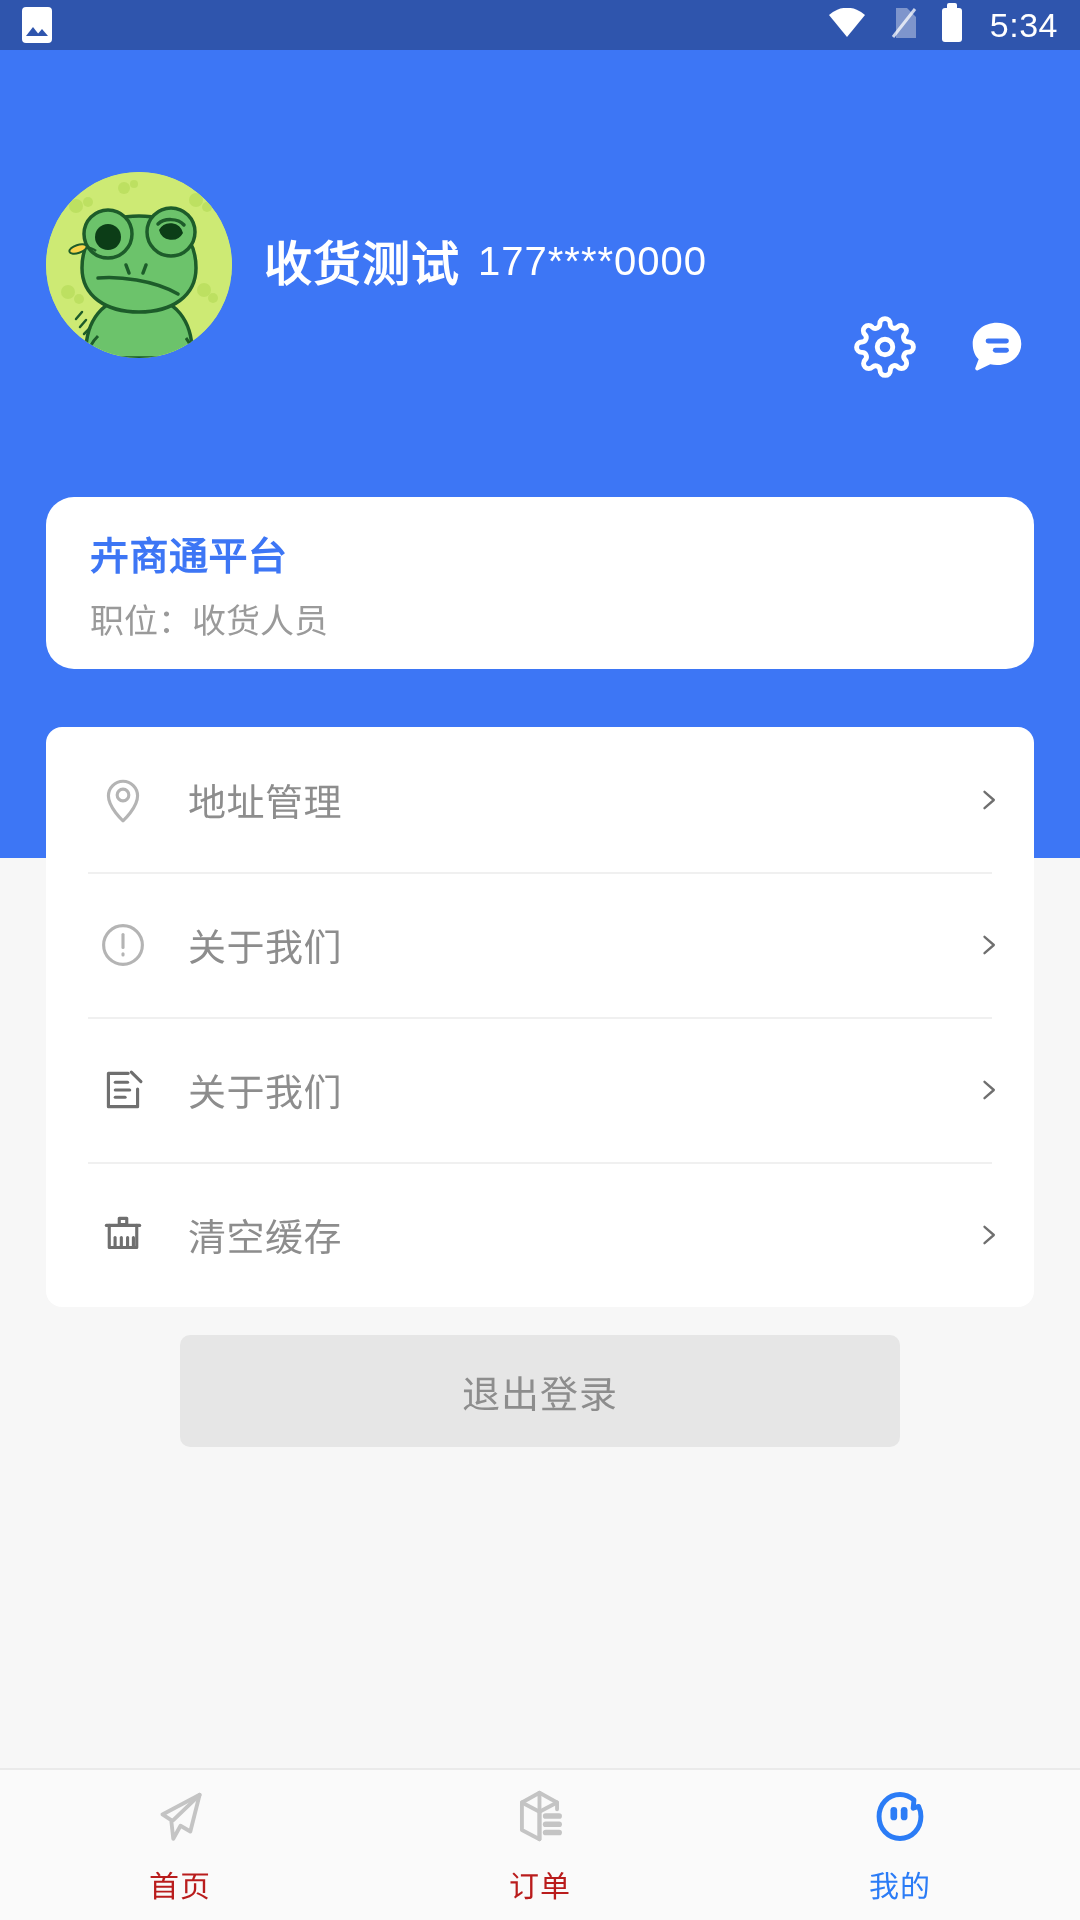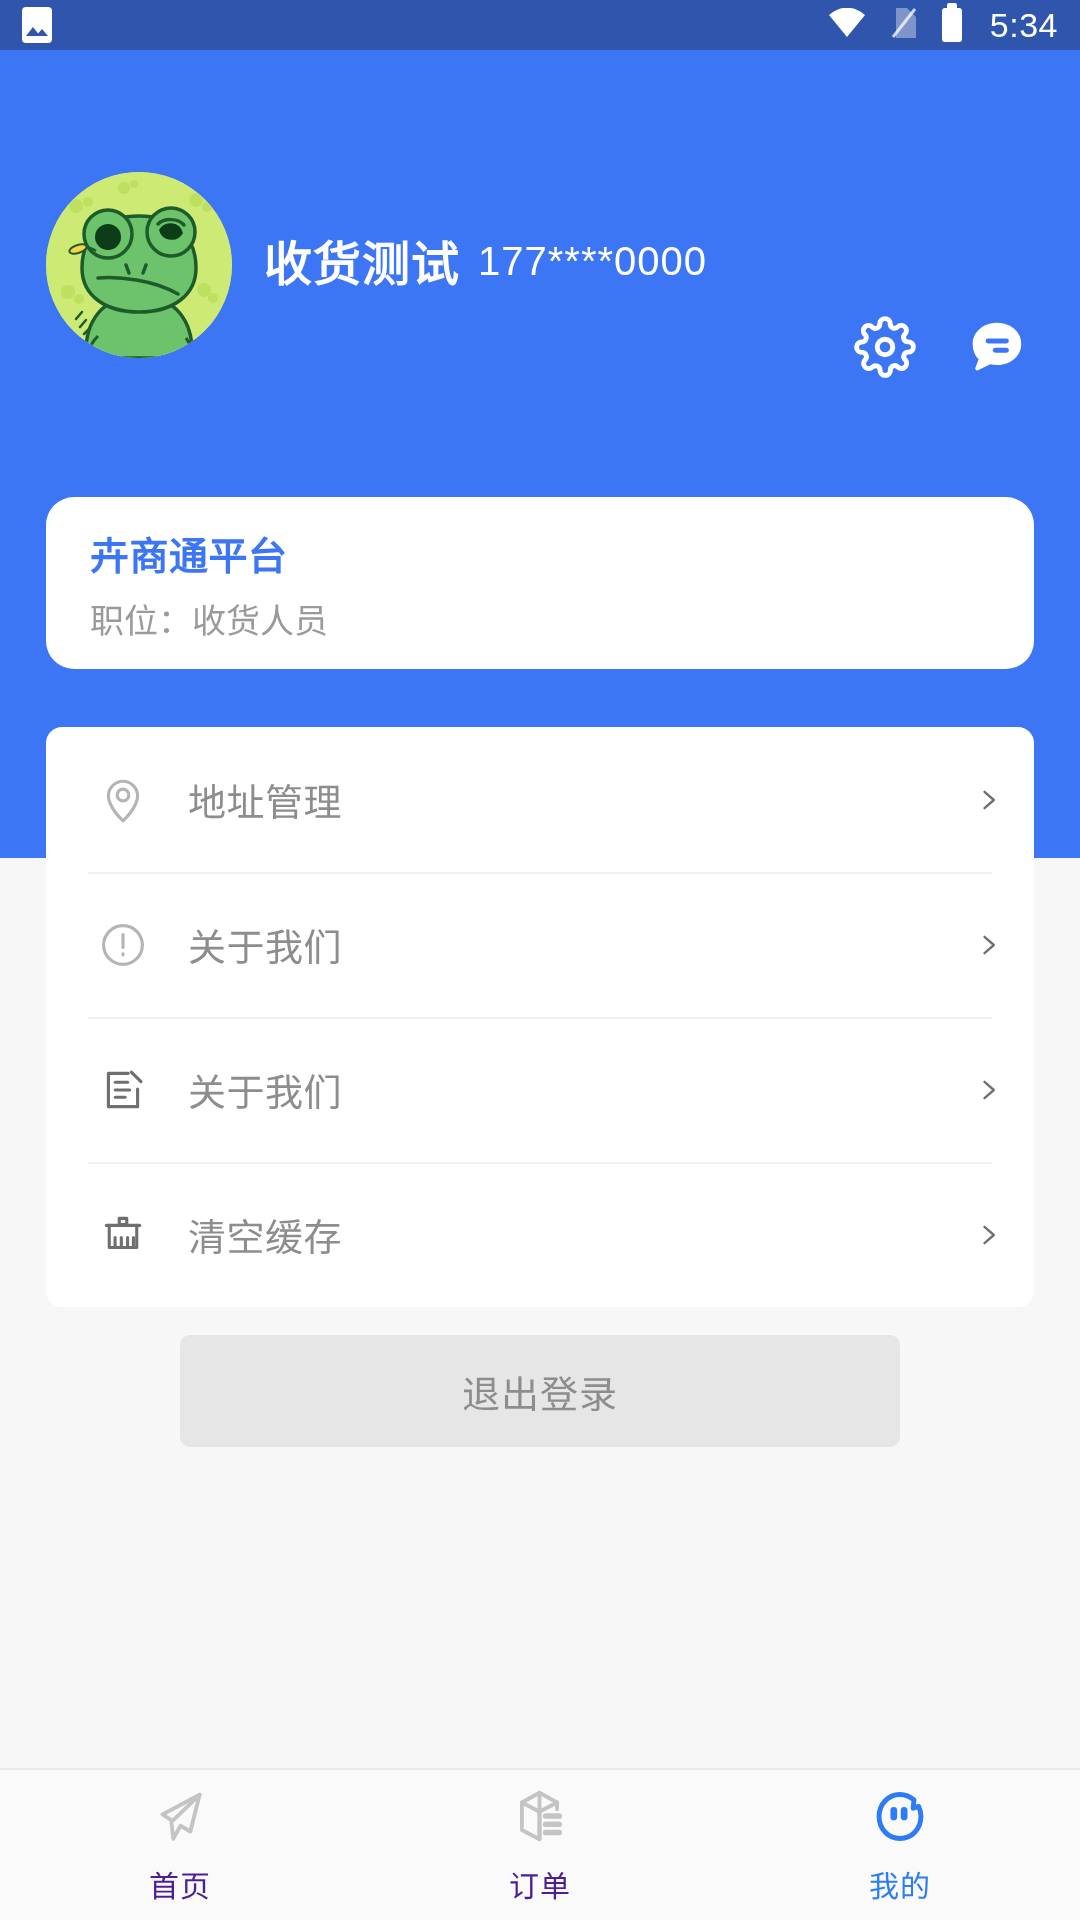--- a/index.html
+++ b/index.html
@@ -249,21 +249,21 @@
   }
   .nav-icon {
     height: 66px;
     display: flex;
     align-items: center;
     justify-content: center;
   }
   .nav-icon svg { display: block; }
   .nav-label {
     font-size: 30px;
-    color: #4c1d95;
+    color: #b91c1c;
     letter-spacing: 1px;
   }
   .nav-item.active .nav-label { color: #2b7cf6; }
 </style>
 </head>
 <body>
 
 <div class="status-bar">
   <div class="status-left">
     <span class="photo-icon"></span>

